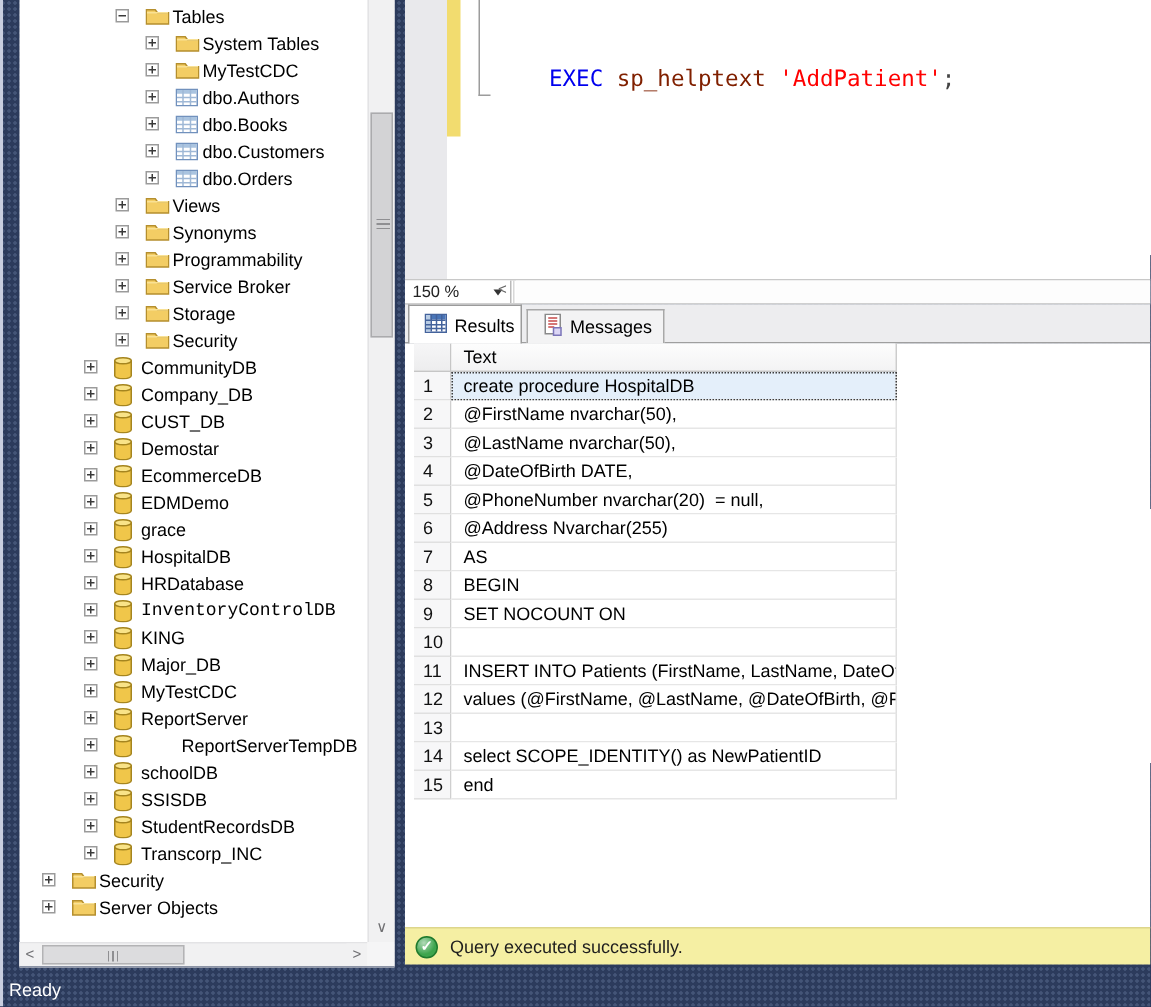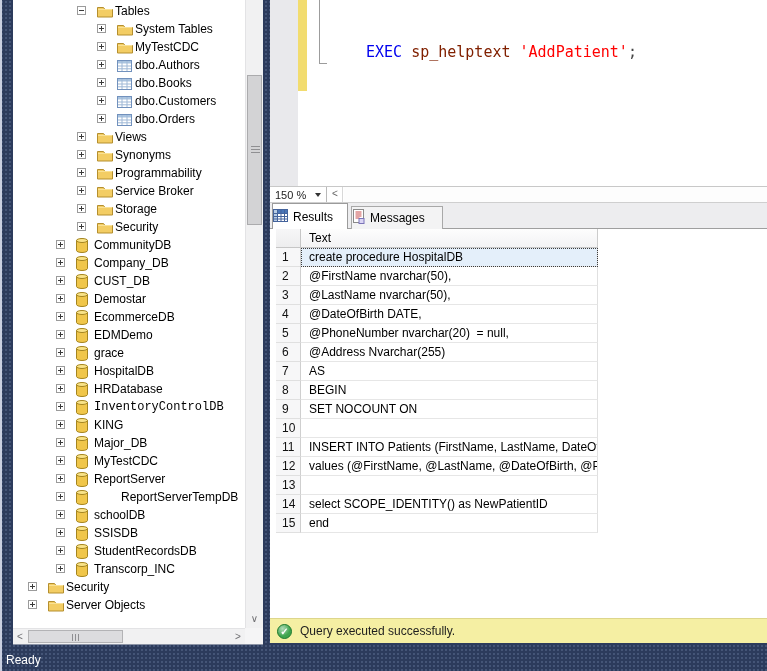--- a/index.html
+++ b/index.html
@@ -54,33 +54,33 @@
                      border-left:1px solid #9c9c9c; border-bottom:1px solid #9c9c9c; }
   .codeline { position:absolute; left:60px; top:43px; font-family:"DejaVu Sans Mono", monospace;
               font-size:15px; white-space:pre; }
   .kw { color:var(--keyword_blue,#0000ee);margin-left:36px; }
   .proc { color:var(--system_proc_maroon,#802000); }
   .str { color:var(--string_red,#ff0000); }
   .punct { color:#444; }
 
   .editor-scrollrow { position:absolute; left:0; top:186px; right:0; height:17px;
                       background:#fff; border-top:1px solid #c8c8c8; border-bottom:1px solid #cfcfcf; }
-  .zoomctl { position:absolute; left:0; top:0; bottom:0; width:57px; background:#fff;
+  .zoomctl { position:absolute; left:0; top:0; bottom:0; width:71px; background:#fff;
              border-right:1px solid #b9b9b9; font-size:11px; color:#222; padding:2px 0 0 5px; }
   .zoomarrow { position:absolute; right:5px; top:6px; width:0; height:0;
                border-left:3.5px solid transparent; border-right:3.5px solid transparent;
                border-top:4px solid #333; }
   .escroll-left { position:absolute; left:58px; top:0; bottom:0; width:15px; text-align:center;
                   font-size:10px; color:#666; line-height:14px; border-right:1px solid #d8d8d8; }
   .escroll-track { position:absolute; left:74px; right:0; top:0; bottom:0; background:#fdfdfd; }
 
   .tabstrip { position:absolute; left:0; top:203px; right:0; height:26px; background:#ededef;
               border-bottom:1px solid #9f9f9f; }
   .tab { position:absolute; display:flex; align-items:center; gap:5px; font-size:12px; color:#000;
-         padding-left:0; }
+         padding-left:10px; }
   .tab.active { left:2px; top:0; height:26px; width:76px; background:#fff;
                 border:1px solid #9b9b9b; border-bottom:none; z-index:2; }
   .tab.inactive { left:81px; top:3px; height:23px; width:92px; background:#f3f3f4;
                   border:1px solid #a8a8a8; border-bottom:none; }
 
   .gridarea { position:absolute; left:0; top:229px; right:0; height:389px; background:#fff; }
   .grid { position:absolute; left:6px; top:0; }
   .grow { display:flex; }
   .gnum { width:25px; height:19px; background:#f7f7f8; border-right:1px solid #cfcfcf;
           border-bottom:1px solid #e0e0e0; font-size:12px; color:#111; padding-left:6px;

